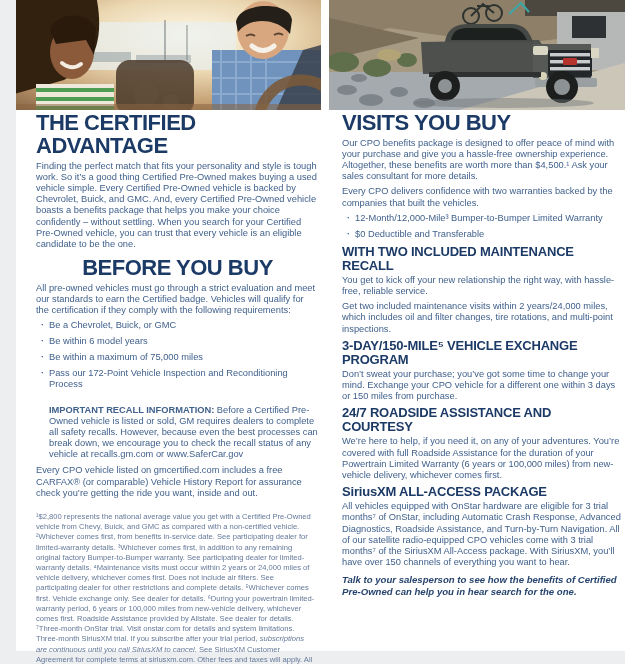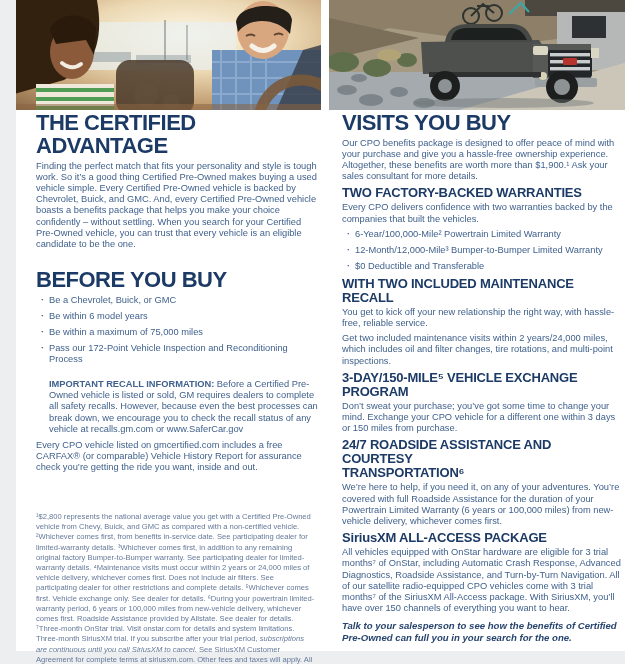--- a/index.html
+++ b/index.html
@@ -16,21 +16,21 @@
   .photo-right{left:313px;width:299px;}
 
   .col{position:absolute;top:111px;color:#40618c;font-size:9.3px;line-height:11.2px;}
   .col-left{left:20px;width:283px;}
   .col-right{left:326px;width:282px;}
 
   h1{
     font-size:22px;line-height:23px;margin:0 0 3.5px 0;
     color:#1c3a66;font-weight:bold;letter-spacing:-0.5px;
   }
-  h1.mt{margin-top:18px;}
+  h1.mt{margin-top:6px;text-align:center;}
   h2{
     font-size:13px;line-height:14px;margin:3.5px 0 2px 0;
     color:#1c3a66;font-weight:bold;letter-spacing:-0.2px;
   }
   h2 span{display:block;}
   p{margin:0 0 4px 0;}
   ul{list-style:none;margin:2px 0 4px 0;padding:0;}
   li{position:relative;padding-left:13px;margin:0 0 4.8px 0;}
   li::before{content:"\00B7";position:absolute;left:5px;top:0;font-weight:bold;}
   .recall{margin-top:14px;}
@@ -156,20 +156,21 @@
         <circle cx="233" cy="87" r="8" fill="#8d9294"></circle>
       <ellipse cx="175" cy="103" rx="90" ry="5" fill="#6f7578" opacity="0.45"></ellipse>
     </svg>
   </div>
 
   <div class="col col-left">
     <h1>THE CERTIFIED ADVANTAGE</h1>
     <p>Finding the perfect match that fits your personality and style is tough work. So it’s a good thing Certified Pre-Owned makes buying a used vehicle simple. Every Certified Pre-Owned vehicle is backed by Chevrolet, Buick, and GMC. And, every Certified Pre-Owned vehicle boasts a benefits package that helps you make your choice confidently – without settling. When you search for your Certified Pre-Owned vehicle, you can trust that every vehicle is an eligible candidate to be the one.</p>
 
     <h1 class="mt">BEFORE YOU BUY</h1>
+    <p>All pre-owned vehicles must go through a strict evaluation and meet our standards to earn the Certified badge. Vehicles will qualify for the certification if they comply with the following requirements:</p>
     <ul>
       <li><span>Be a Chevrolet, Buick, or GMC</span></li>
       <li><span>Be within 6 model years</span></li>
       <li><span>Be within a maximum of 75,000 miles</span></li>
       <li>
         <span>Pass our 172-Point Vehicle Inspection and Reconditioning Process</span>
         <div class="recall"><b>IMPORTANT RECALL INFORMATION:</b><span> Before a Certified Pre-Owned vehicle is listed or sold, GM requires dealers to complete all safety recalls. However, because even the best processes can break down, we encourage you to check the recall status of any vehicle at recalls.gm.com or www.SaferCar.gov</span></div>
       </li>
     </ul>
     <p>Every CPO vehicle listed on gmcertified.com includes a free CARFAX® (or comparable) Vehicle History Report for assurance check you’re getting the ride you want, inside and out.</p>
@@ -182,29 +183,25 @@
     <span>⁴Maintenance visits must occur within 2 years or 24,000 miles of vehicle delivery, whichever comes first. Does not include air filters. See participating dealer for other restrictions and complete details.</span>
     <span>⁵Whichever comes first. Vehicle exchange only. See dealer for details.</span>
     <span>⁶During your powertrain limited-warranty period, 6 years or 100,000 miles from new-vehicle delivery, whichever comes first. Roadside Assistance provided by Allstate. See dealer for details.</span>
     <span>⁷Three-month OnStar trial. Visit onstar.com for details and system limitations. Three-month SiriusXM trial. If you subscribe after your trial period,</span>
     <span class="fn-italic">subscriptions are continuous until you call SiriusXM to cancel.</span>
     <span>See SiriusXM Customer Agreement for complete terms at siriusxm.com. Other fees and taxes will apply. All fees and programming subject to change.</span>
   </p>
 
   <div class="col col-right">
     <h1>VISITS YOU BUY</h1>
-    <p>Our CPO benefits package is designed to offer peace of mind with your purchase and give you a hassle-free ownership experience. Altogether, these benefits are worth more than $1,900.¹ Ask your sales consultant for more details.</p>
-
-    <section>
-      <h2>
-          <span>TWO FACTORY-BACKED WARRANTIES</span>
-        </h2>
+    <p>Our CPO benefits package is designed to offer peace of mind with your purchase and give you a hassle-free ownership experience. Altogether, these benefits are worth more than $4,500.¹ Ask your sales consultant for more details.</p>
+
+    <section>
       <p>Every CPO delivers confidence with two warranties backed by the companies that built the vehicles.</p>
       <ul>
-        <li><span>6-Year/100,000-Mile² Powertrain Limited Warranty</span></li>
         <li><span>12-Month/12,000-Mile³ Bumper-to-Bumper Limited Warranty</span></li>
         <li><span>$0 Deductible and Transferable</span></li>
       </ul>
     </section>
 
     <section>
       <h2>
           <span>WITH TWO INCLUDED MAINTENANCE RECALL</span>
         </h2>
       <p>You get to kick off your new relationship the right way, with hassle-free, reliable service.</p>
@@ -214,28 +211,27 @@
     <section>
       <h2>
           <span>3-DAY/150-MILE⁵ VEHICLE EXCHANGE PROGRAM</span>
         </h2>
       <p>Don’t sweat your purchase; you’ve got some time to change your mind. Exchange your CPO vehicle for a different one within 3 days or 150 miles from purchase.</p>
     </section>
 
     <section>
       <h2>
           <span>24/7 ROADSIDE ASSISTANCE AND COURTESY</span>
-          <span>TRANSPORTATION⁶</span>
         </h2>
       <p>We’re here to help, if you need it, on any of your adventures. You’re covered with full Roadside Assistance for the duration of your Powertrain Limited Warranty (6 years or 100,000 miles) from new-vehicle delivery, whichever comes first.</p>
     </section>
 
     <section>
       <h2>
           <span>SiriusXM ALL-ACCESS PACKAGE</span>
         </h2>
       <p>All vehicles equipped with OnStar hardware are eligible for 3 trial months⁷ of OnStar, including Automatic Crash Response, Advanced Diagnostics, Roadside Assistance, and Turn-by-Turn Navigation. All of our satellite radio-equipped CPO vehicles come with 3 trial months⁷ of the SiriusXM All-Access package. With SiriusXM, you’ll have over 150 channels of everything you want to hear.</p>
     </section>
 
-    <p class="closing-right">Talk to your salesperson to see how the benefits of Certified Pre-Owned can full you in your search for the one.</p>
+    <p class="closing-right">Talk to your salesperson to see how the benefits of Certified Pre-Owned can help you in hear search for the one.</p>
   </div>
 
 </div>
 
 </body></html>

